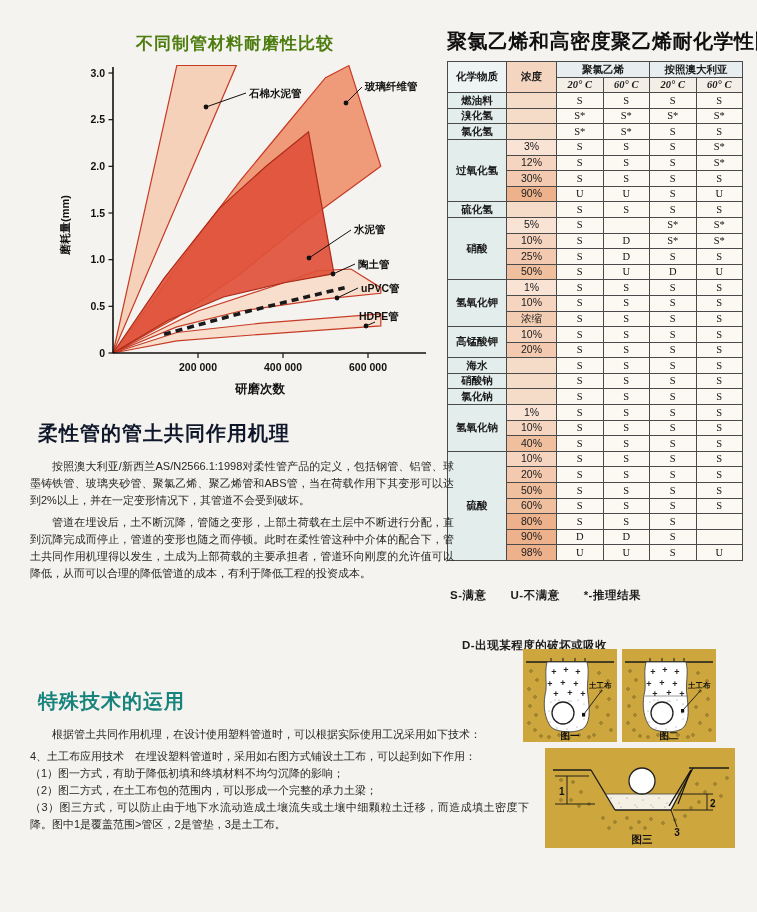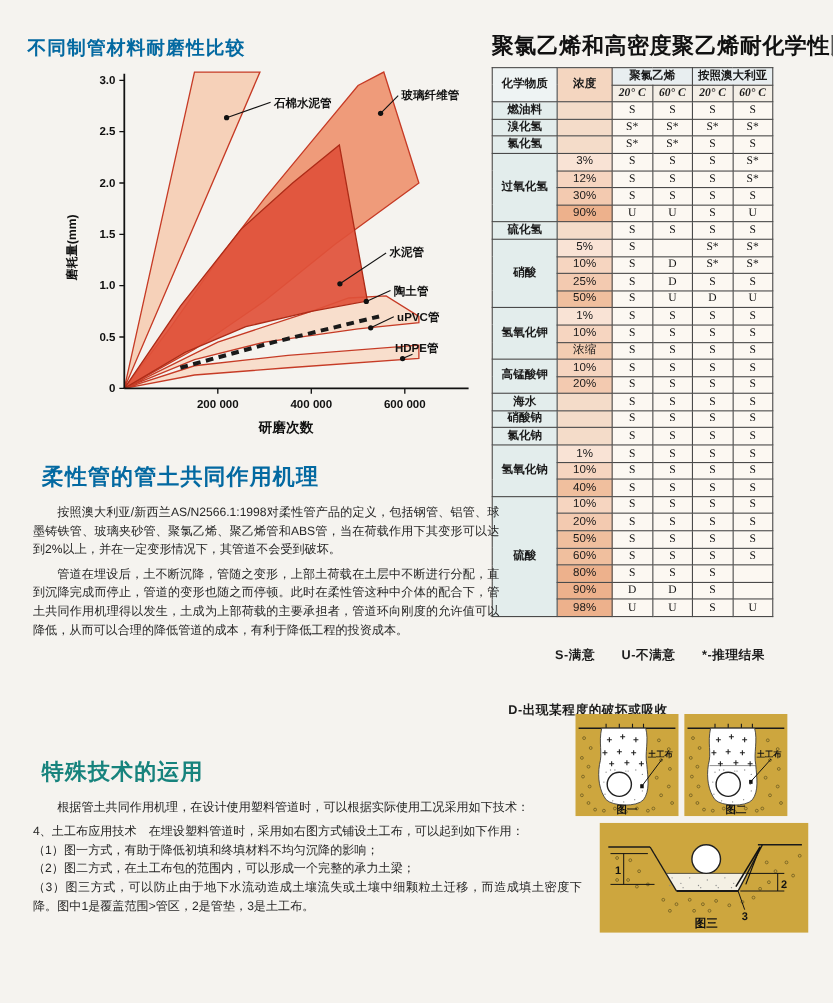--- a/index.html
+++ b/index.html
@@ -4,29 +4,29 @@
 <style>
   html,body{margin:0;padding:0;}
   body{
     width:757px;height:912px;position:relative;
     background:#f5f3ef;
     font-family:"Liberation Sans","DejaVu Sans",sans-serif;
     color:#2b2b2b;overflow:hidden;
   }
   .abs{position:absolute;}
   
-  #chart-title{left:25px;top:32px;width:420px;text-align:left;
-    font-size:17px;font-weight:700;color:#0369a1;letter-spacing:1px;}
+  #chart-title{left:25px;top:32px;width:420px;text-align:center;
+    font-size:17px;font-weight:700;color:#4d7c0f;letter-spacing:1px;}
   #chart-wrap{left:25px;top:30px;width:420px;height:375px;}
   #chart text{font-family:"Liberation Sans","DejaVu Sans",sans-serif;}
   
   #table-block{left:447px;top:28px;width:298px;}
   #table-title{font-size:20px;font-weight:700;color:#111;text-align:left;
     letter-spacing:0.5px;margin:0 0 6px 0;white-space:nowrap;}
-  table.chem{border-collapse:collapse;width:256px;table-layout:fixed;
+  table.chem{border-collapse:collapse;width:296px;table-layout:fixed;
     border:1.5px solid #3c3c3c;background:#fcf8f2;}
   table.chem th,table.chem td{
     border:1px solid #4a4a4a;text-align:center;vertical-align:middle;
     font-size:10.5px;padding:0 1px;height:14.6px;line-height:1.1;}
   table.chem thead th{font-weight:700;color:#1a1a1a;}
   th.h-chem{background:#eef3f3;width:56px;}
   th.h-conc{background:#f4d6c0;width:47px;}
   th.h-mat{background:#e8eef0;}
   th.h-temp{background:#f4efe6;font-weight:400;
     font-family:"Liberation Serif","DejaVu Serif",serif;font-style:italic;}
@@ -350,25 +350,25 @@
         <tr>
           <td class="conc" style="background: rgb(237, 177, 140);">98%</td>
           <td class="val">U</td>
           <td class="val">U</td>
           <td class="val">S</td>
           <td class="val">U</td>
         </tr>
       </tbody>
   </table>
 </div>
-<div class="abs footnote" style="top:588px;text-align:center;">S-满意　　U-不满意　　*-推理结果</div>
+<div class="abs footnote" style="top:588px;">S-满意　　U-不满意　　*-推理结果</div>
 <div class="abs footnote" style="top:638px;padding-left:12px;">D-出现某程度的破坏或吸收</div>
 
 <div class="abs" id="sec-flexible">
-  <h2 class="sec-h" style="color:#0369a1;">柔性管的管土共同作用机理</h2>
+  <h2 class="sec-h" style="color:#0f172a;">柔性管的管土共同作用机理</h2>
   <p class="body-p ind">按照澳大利亚/新西兰AS/N2566.1:1998对柔性管产品的定义，包括钢管、铝管、球墨铸铁管、玻璃夹砂管、聚氯乙烯、聚乙烯管和ABS管，当在荷载作用下其变形可以达到2%以上，并在一定变形情况下，其管道不会受到破坏。</p>
   <p class="body-p ind">管道在埋设后，土不断沉降，管随之变形，上部土荷载在土层中不断进行分配，直到沉降完成而停止，管道的变形也随之而停顿。此时在柔性管这种中介体的配合下，管土共同作用机理得以发生，土成为上部荷载的主要承担者，管道环向刚度的允许值可以降低，从而可以合理的降低管道的成本，有利于降低工程的投资成本。</p>
 </div>
 
 <div class="abs" id="sec-special">
   <h2 class="sec-h" style="color:#17837d;">特殊技术的运用</h2>
   <p class="body-p ind" style="width:470px;">根据管土共同作用机理，在设计使用塑料管道时，可以根据实际使用工况采用如下技术：</p>
   <p class="body-p item-p" style="width:478px;">4、土工布应用技术　在埋设塑料管道时，采用如右图方式铺设土工布，可以起到如下作用：</p>
   <p class="body-p item-p">（1）图一方式，有助于降低初填和终填材料不均匀沉降的影响；</p>
   <p class="body-p item-p">（2）图二方式，在土工布包的范围内，可以形成一个完整的承力土梁；</p>

